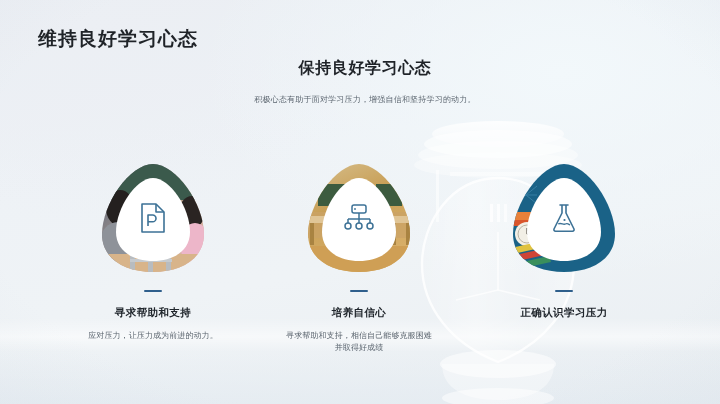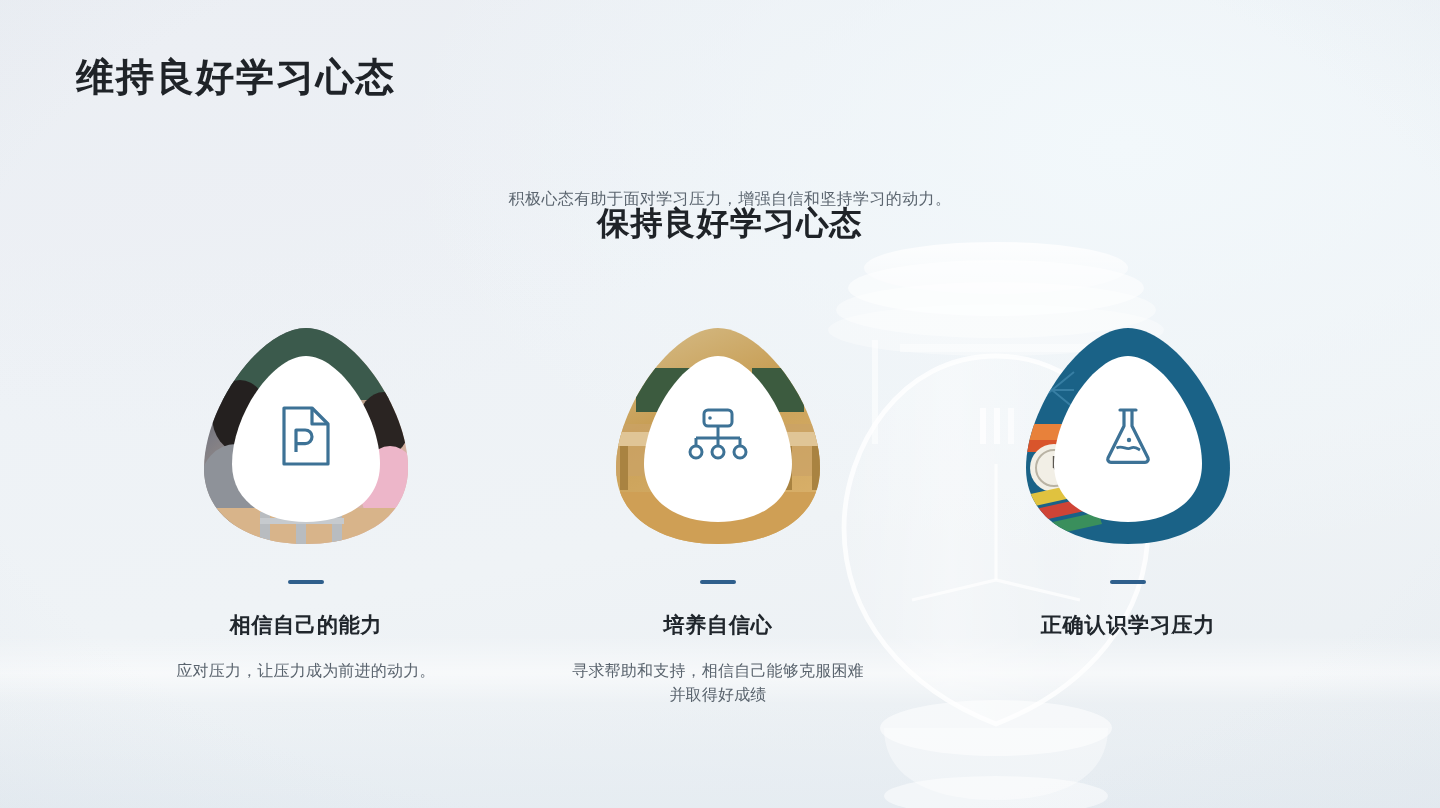--- a/index.html
+++ b/index.html
@@ -27,21 +27,21 @@
   .deco svg{display:block;}
 
   
   .slide-title{
     position:absolute;left:38px;top:26px;
     font-size:19px;font-weight:bold;letter-spacing:1px;
     color:#1f2328;white-space:nowrap;
   }
   .main-heading{
     position:absolute;left:190px;top:58px;width:350px;text-align:center;
-    font-size:16px;font-weight:bold;letter-spacing:.6px;color:#1f2328;margin-top:44px;
+    font-size:16px;font-weight:bold;letter-spacing:.6px;color:#1f2328;
   }
   .sub-heading{
     position:absolute;left:180px;top:94px;width:370px;text-align:center;
     font-size:8px;letter-spacing:.2px;color:#5b656f;
   }
 
   
   .card{position:absolute;top:160px;width:180px;}
   .card-1{left:63px;}
   .card-2{left:269px;}
@@ -159,21 +159,21 @@
       </svg>
       <div class="icon-holder">
         <svg width="26" height="30" viewBox="0 0 26 30">
           <path d="M2 1 h14 l8 8 v20 H2 Z" fill="none" stroke="#3d7296" stroke-width="1.6" stroke-linejoin="round"></path>
           <path d="M16 1 v8 h8" fill="none" stroke="#3d7296" stroke-width="1.6" stroke-linejoin="round"></path>
           <path d="M8 23 V12 h4.6 a3.4 3.4 0 0 1 0 6.8 H8" fill="none" stroke="#3d7296" stroke-width="1.6" stroke-linejoin="round"></path>
         </svg>
       </div>
     </div>
     <div class="divider"></div>
-    <div class="card-title">相信自己的能力</div>
+    <div class="card-title">寻求帮助和支持</div>
     <div class="card-desc">应对压力，让压力成为前进的动力。</div>
   </div>
 
   <div class="card card-2">
     <div class="blob-wrap">
       <svg width="114" height="116" viewBox="0 0 114 116">
         <defs>
           <clipPath id="clip2">
             <path d="M57 4 C80 4 108 44 108 74 C108 99 85 112 57 112 C29 112 6 99 6 74 C6 44 34 4 57 4 Z"></path>
           </clipPath>

